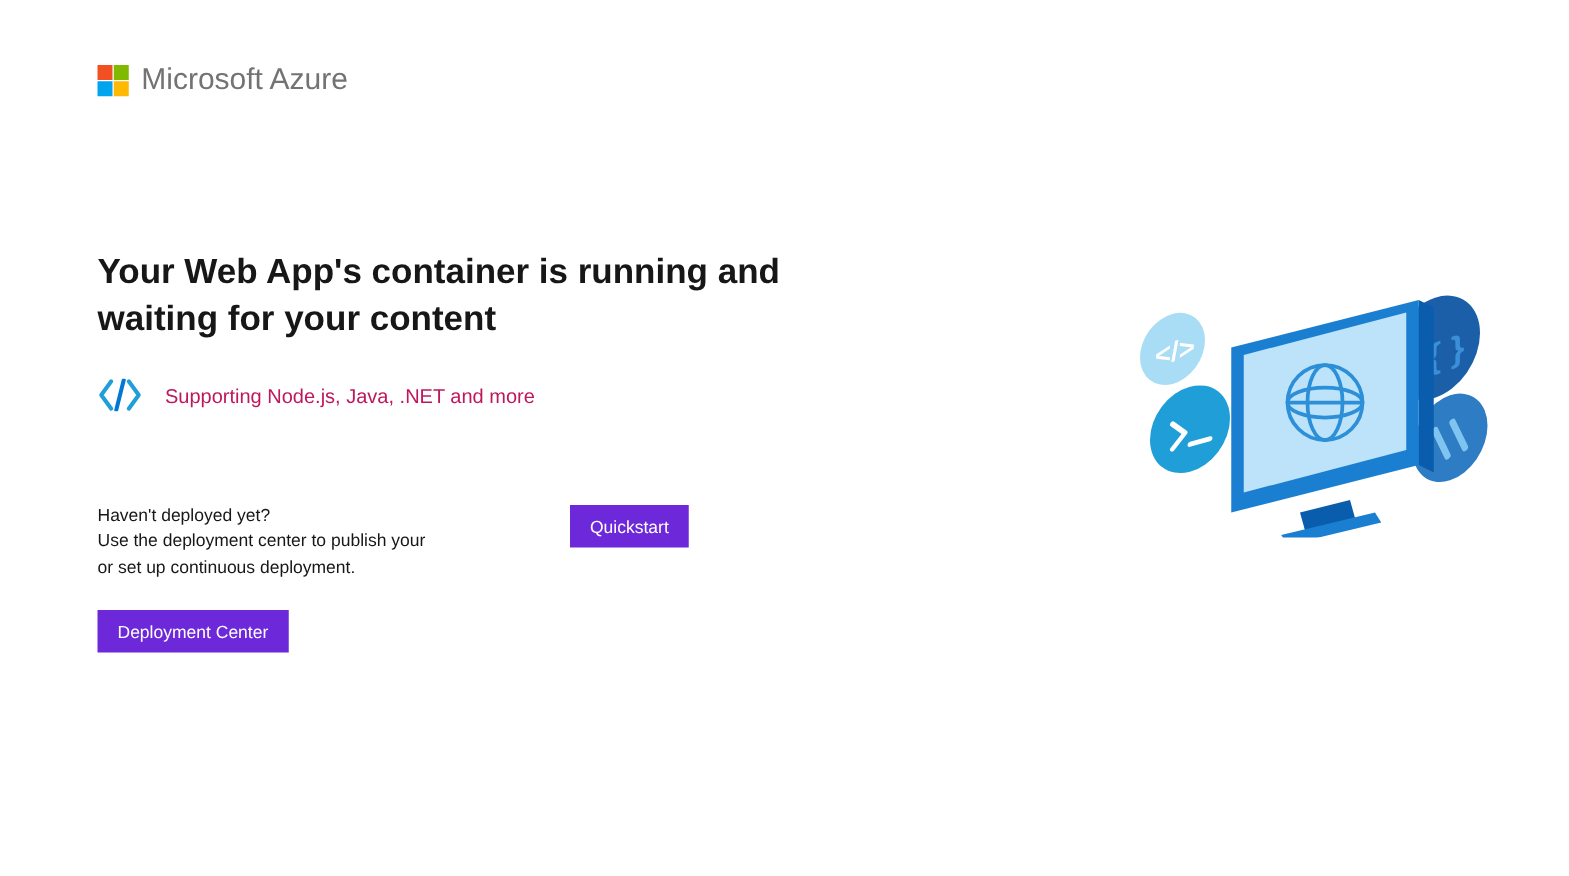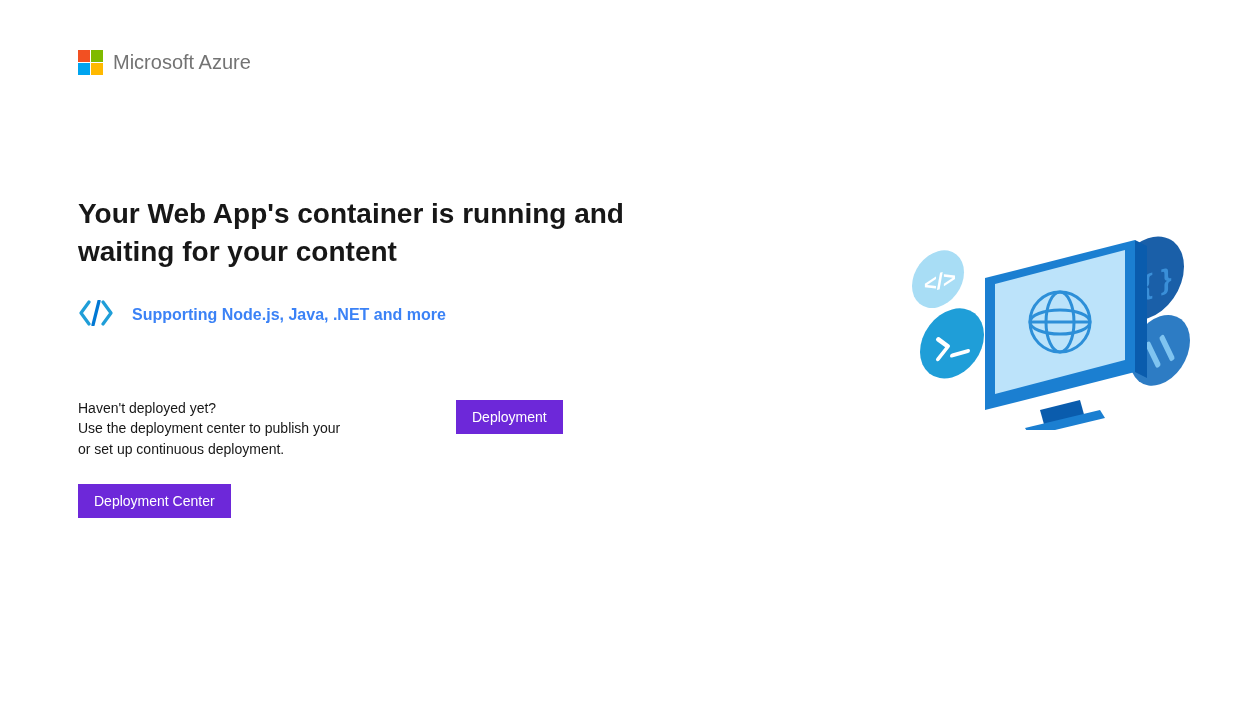--- a/index.html
+++ b/index.html
@@ -25,21 +25,21 @@
       grid-template-columns: 12px 12px;
       grid-template-rows: 12px 12px;
       gap: 1px;
       margin-right: 10px;
     }
     .ms-logo .sq1 { background: #f25022; }
     .ms-logo .sq2 { background: #7fba00; }
     .ms-logo .sq3 { background: #00a4ef; }
     .ms-logo .sq4 { background: #ffb900; }
     .brand-text {
-      font-size: 20px;
+      font-size: 24px;
       font-weight: 400;
       color: #737373;
     }
     .content {
       padding: 120px 0 0 78px;
       max-width: 720px;
     }
     .page-title {
       font-size: 28px;
       font-weight: 600;
@@ -58,22 +58,22 @@
     .supporting {
       display: flex;
       align-items: center;
       margin-bottom: 70px;
     }
     .code-icon {
       margin-right: 18px;
     }
     .supporting-text {
       font-size: 16px;
-      font-weight: 700;
-      color: #3b82f6;
+      font-weight: 400;
+      color: #be185d;
     }
     .columns {
       display: flex;
       gap: 108px;
     }
     .col {
       max-width: 270px;
     }
     .col-question {
       font-size: 14px;
@@ -131,21 +131,21 @@
     <span class="supporting-text">Supporting Node.js, Java, .NET and more</span>
   </div>
 
   <div class="columns">
     <div class="col">
       <p class="col-question">Haven't deployed yet?</p>
       <p class="col-text">Use the deployment center to publish your or set up continuous deployment.</p>
       <button class="btn">Deployment Center</button>
     </div>
     <div class="col">
-      <button class="btn">Deployment</button>
+      <button class="btn">Quickstart</button>
     </div>
   </div>
 </div>
 
 <div class="illustration">
   <svg width="310" height="210" viewBox="0 0 310 210">
 
     <ellipse cx="258" cy="62" rx="36" ry="40" fill="#1a5fa8" transform="skewY(-18) translate(0 80)"></ellipse>
     <text x="252" y="78" fill="#3a8fd8" font-size="28" font-weight="bold" transform="skewY(-18) translate(0 80)">{ }</text>
 

